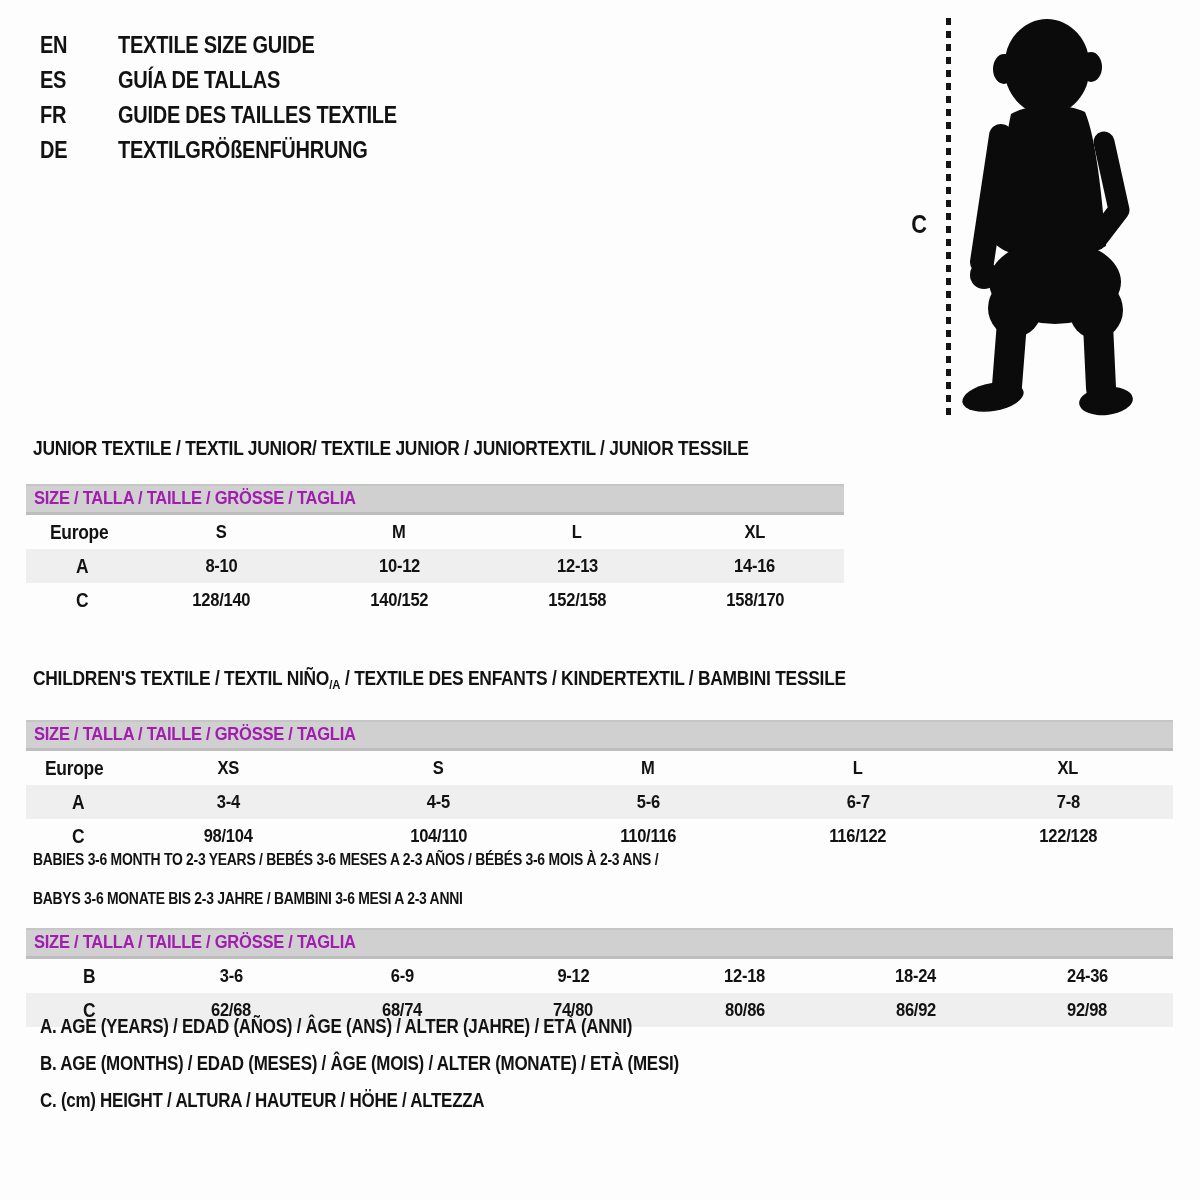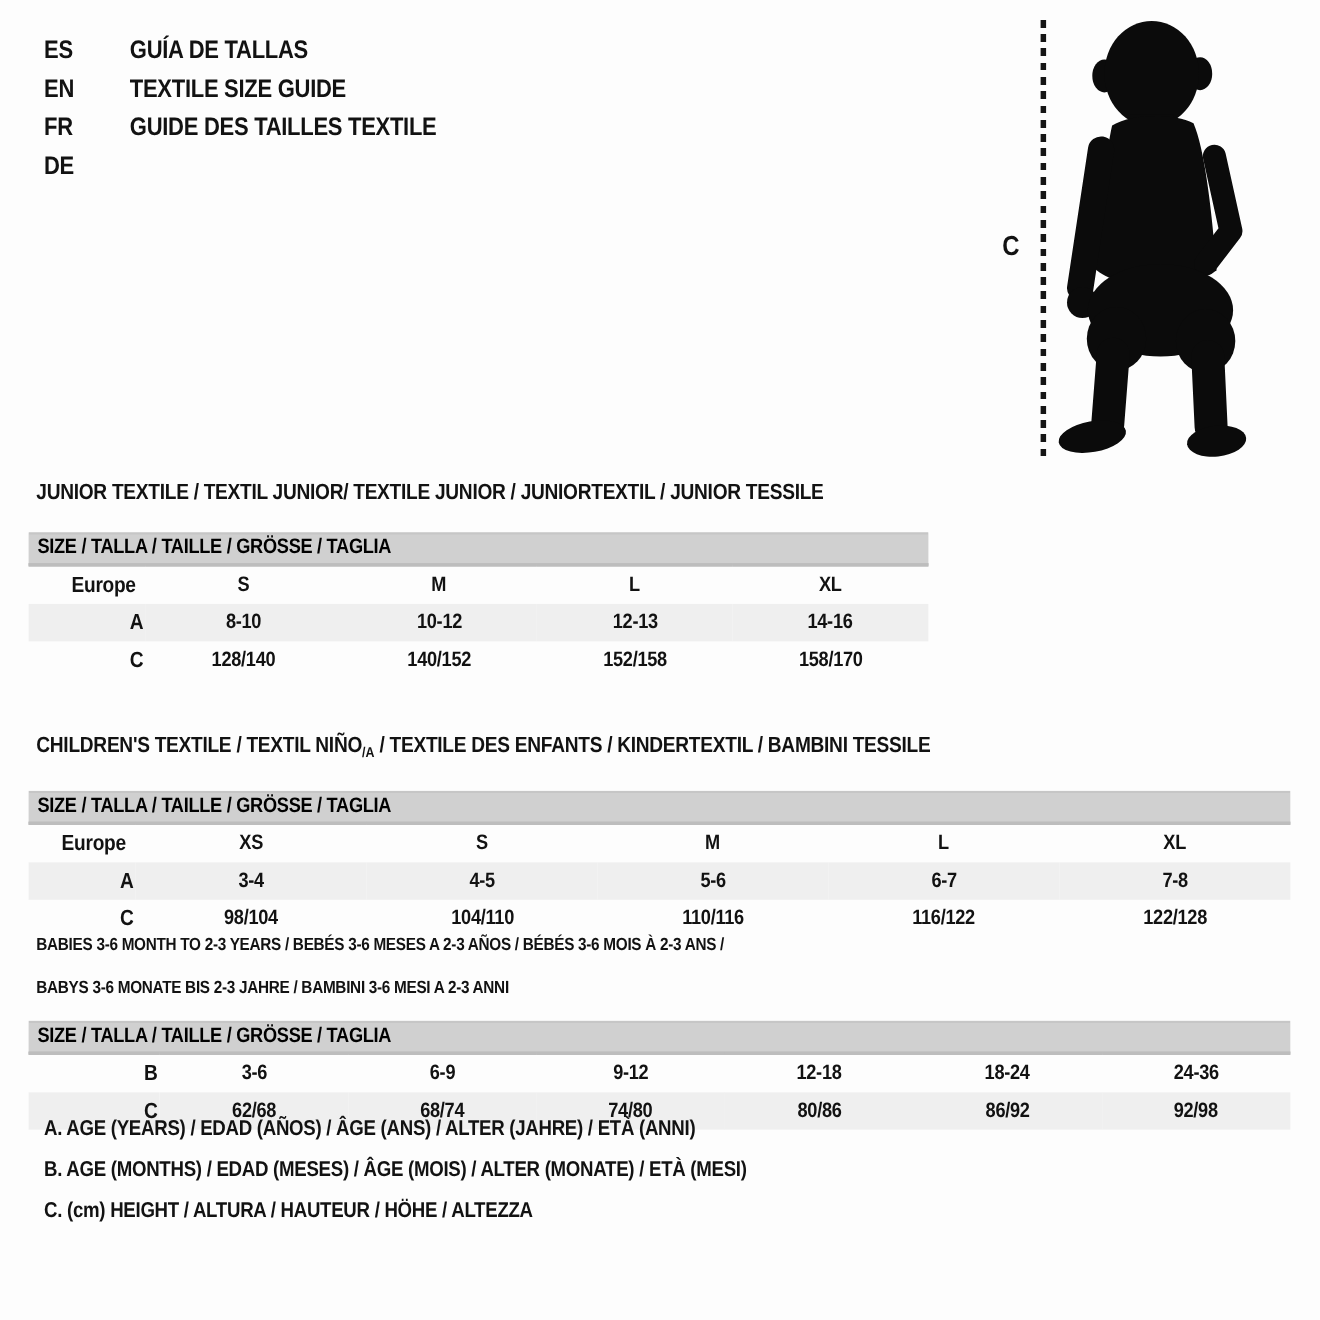--- a/index.html
+++ b/index.html
@@ -30,51 +30,52 @@
   
   .section   { position:absolute; left:26px; }
   .sec-title { font-size:20px; padding-left:7px; line-height:21px; }
   .two-line .t-line { line-height:39px; font-size:16px; padding-left:7px; }
   .title-sub { font-size:13px; vertical-align:-4px; letter-spacing:0; }
 
   table { border-collapse:collapse; table-layout:fixed; width:100%; margin-top:25px; }
   .babies-tbl { margin-top:10px; }
   th.size-head {
     background:#d0d0d0; height:28px; text-align:left; padding:0 0 0 8px;
-    font-size:19px; color:#000000; font-weight:bold;
+    font-size:19px; color:#a21caf; font-weight:bold;
     border-bottom:3px solid #bdbdbd; box-shadow:inset 0 2px 0 #c6c6c6;
   }
   td { height:34px; font-size:19px; text-align:center; vertical-align:middle; padding:0; }
-  td.lbl { text-align:right; padding-left:8px; font-size:20px; }
+  td.lbl { text-align:center; padding-left:8px; font-size:20px; }
   tr.shaded td { background:#efefef; }
 
   
   .legend { position:absolute; top:1008px; left:40px; }
   .legend-line { line-height:37px; font-size:19.5px; }
 </style>
 </head>
 <body>
 
 <div class="page">
 
   <div class="lang-block">
     <div class="lang-row">
+      <span class="lang-code"><span class="c">EN</span></span>
+      <span class="lang-title"><span class="c">TEXTILE SIZE GUIDE</span></span>
+    </div>
+    <div class="lang-row">
       <span class="lang-code"><span class="c">ES</span></span>
       <span class="lang-title"><span class="c">GUÍA DE TALLAS</span></span>
     </div>
     <div class="lang-row">
-      <span class="lang-code"><span class="c">EN</span></span>
-      <span class="lang-title"><span class="c">TEXTILE SIZE GUIDE</span></span>
-    </div>
-    <div class="lang-row">
       <span class="lang-code"><span class="c">FR</span></span>
       <span class="lang-title"><span class="c">GUIDE DES TAILLES TEXTILE</span></span>
     </div>
     <div class="lang-row">
       <span class="lang-code"><span class="c">DE</span></span>
+      <span class="lang-title"><span class="c">TEXTILGRÖßENFÜHRUNG</span></span>
     </div>
   </div>
 
   <span class="c-label"><span class="c cc">C</span></span>
   <div class="dotline"></div>
   <svg class="toddler" width="186" height="406" viewBox="0 0 186 406" xmlns="http://www.w3.org/2000/svg">
     <g fill="#0b0b0b" stroke="none">
 
       <ellipse cx="49" cy="55" rx="11" ry="15"></ellipse>
       <ellipse cx="136" cy="53" rx="11" ry="15"></ellipse>

